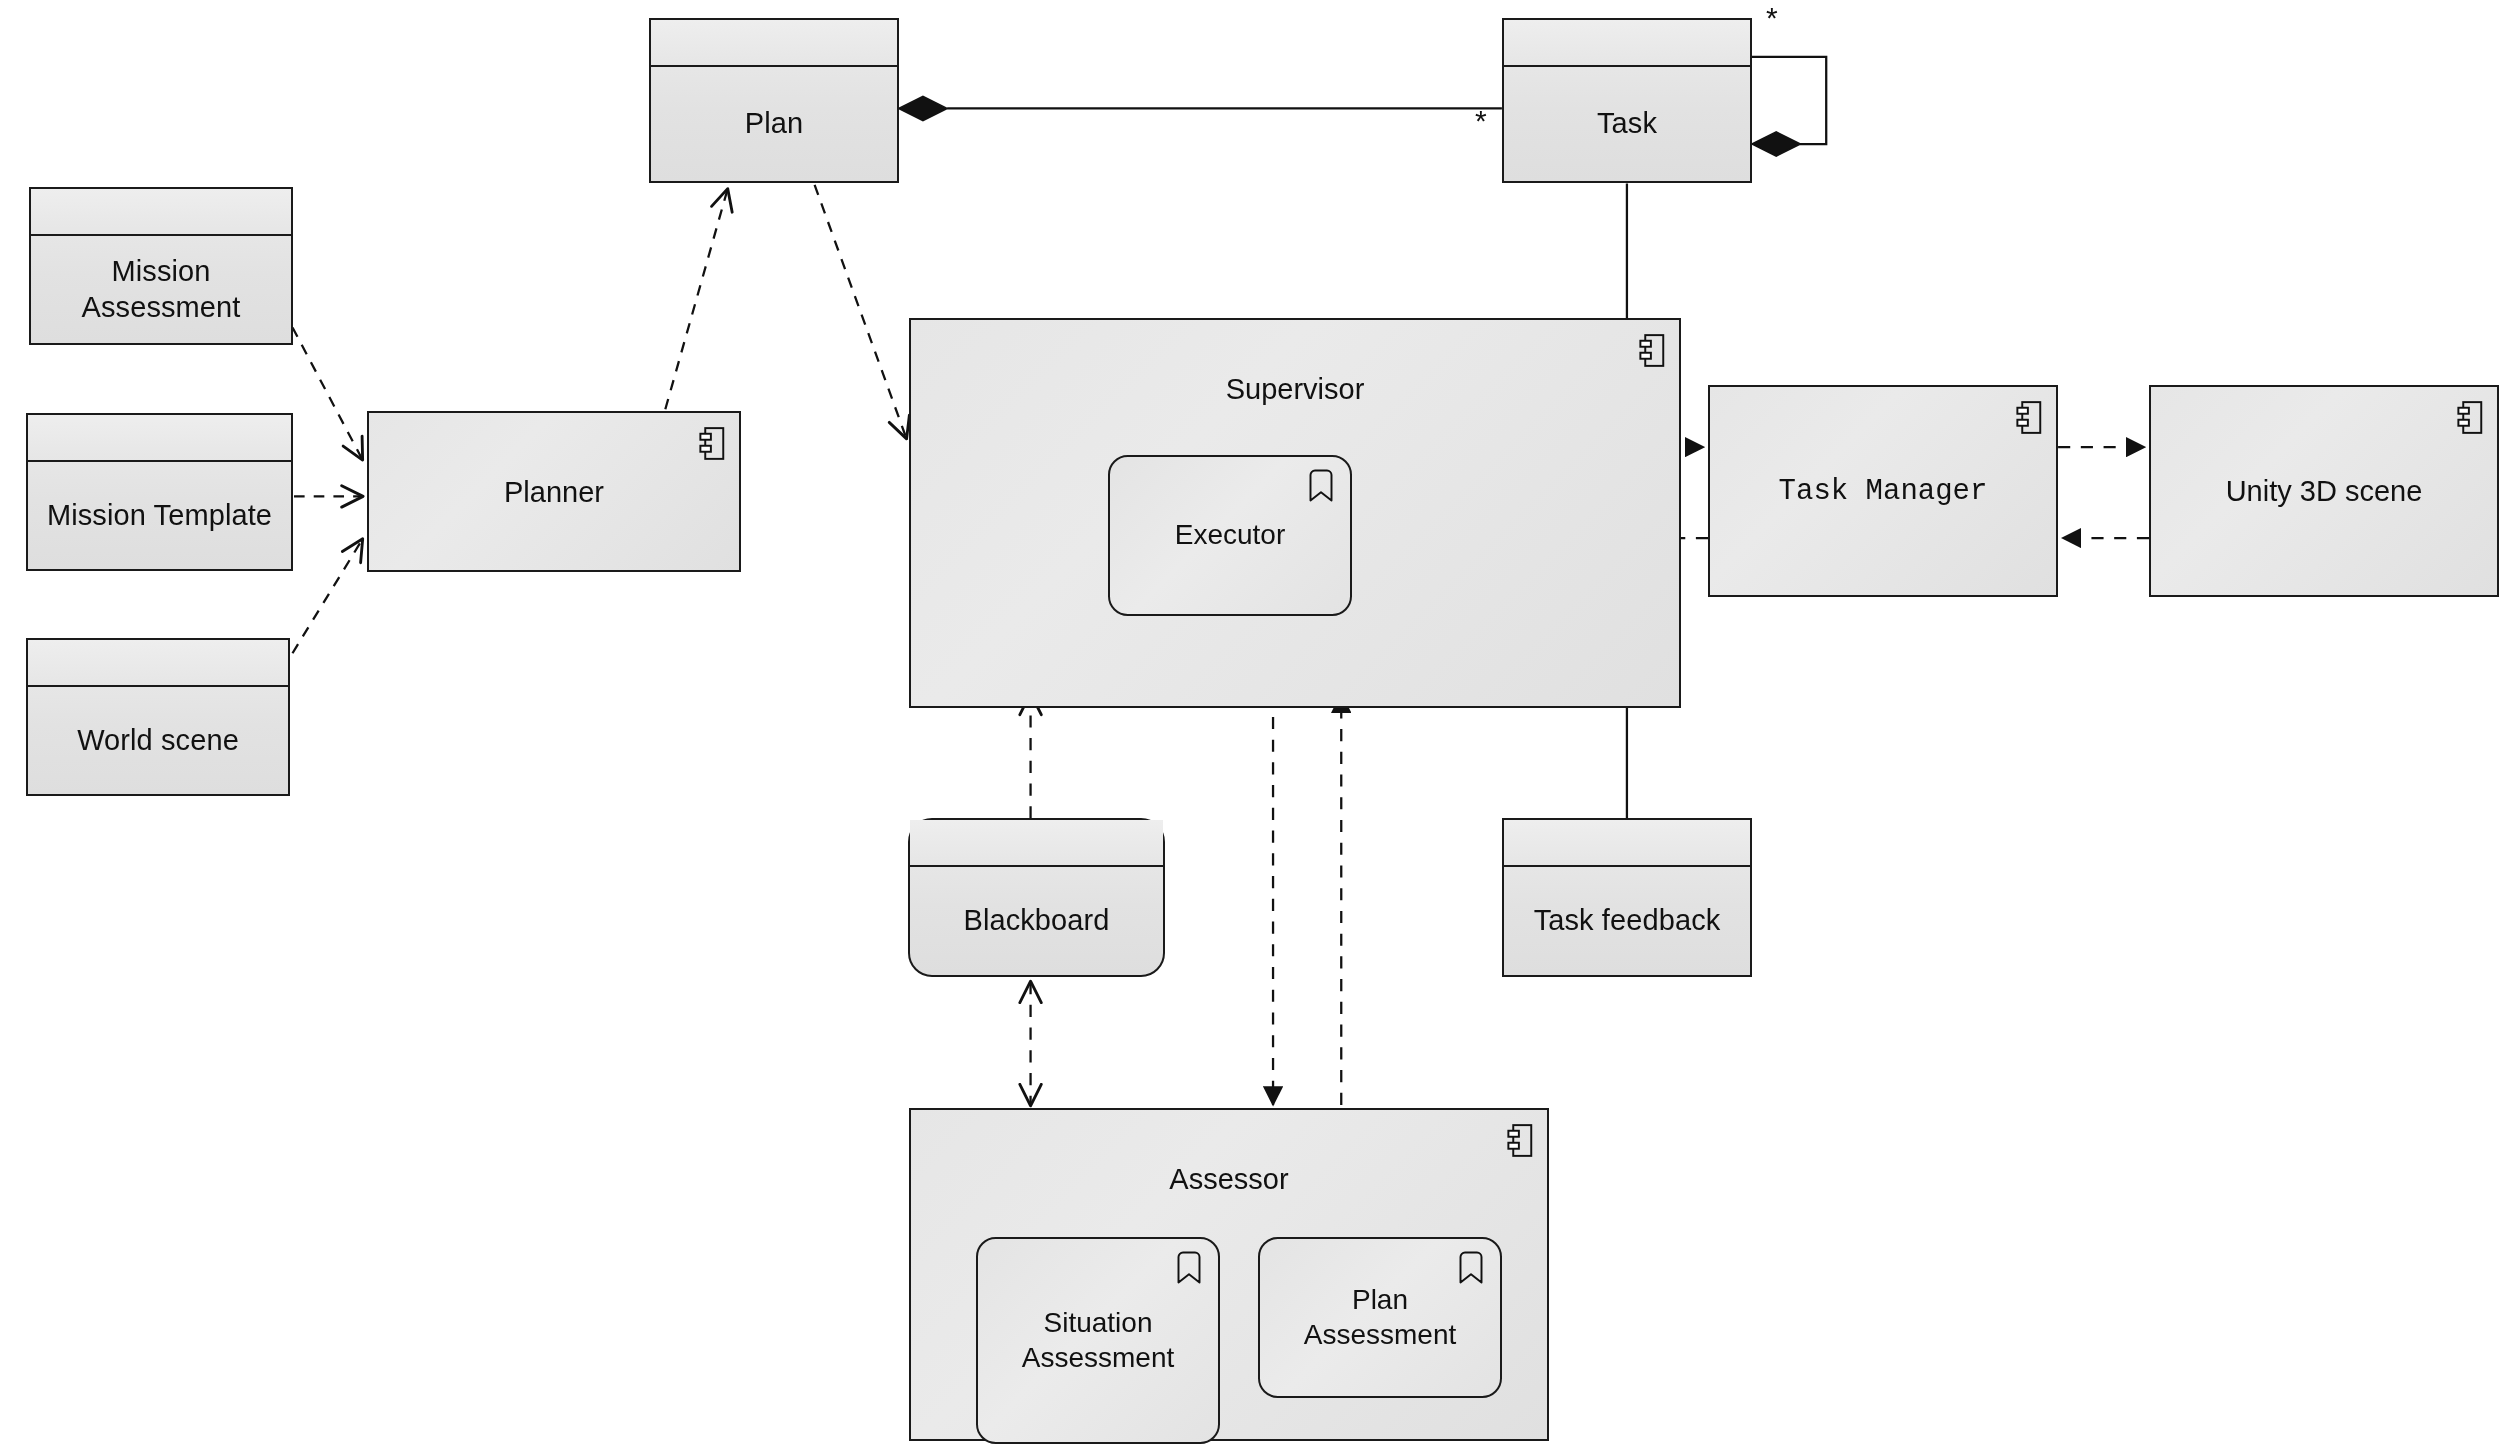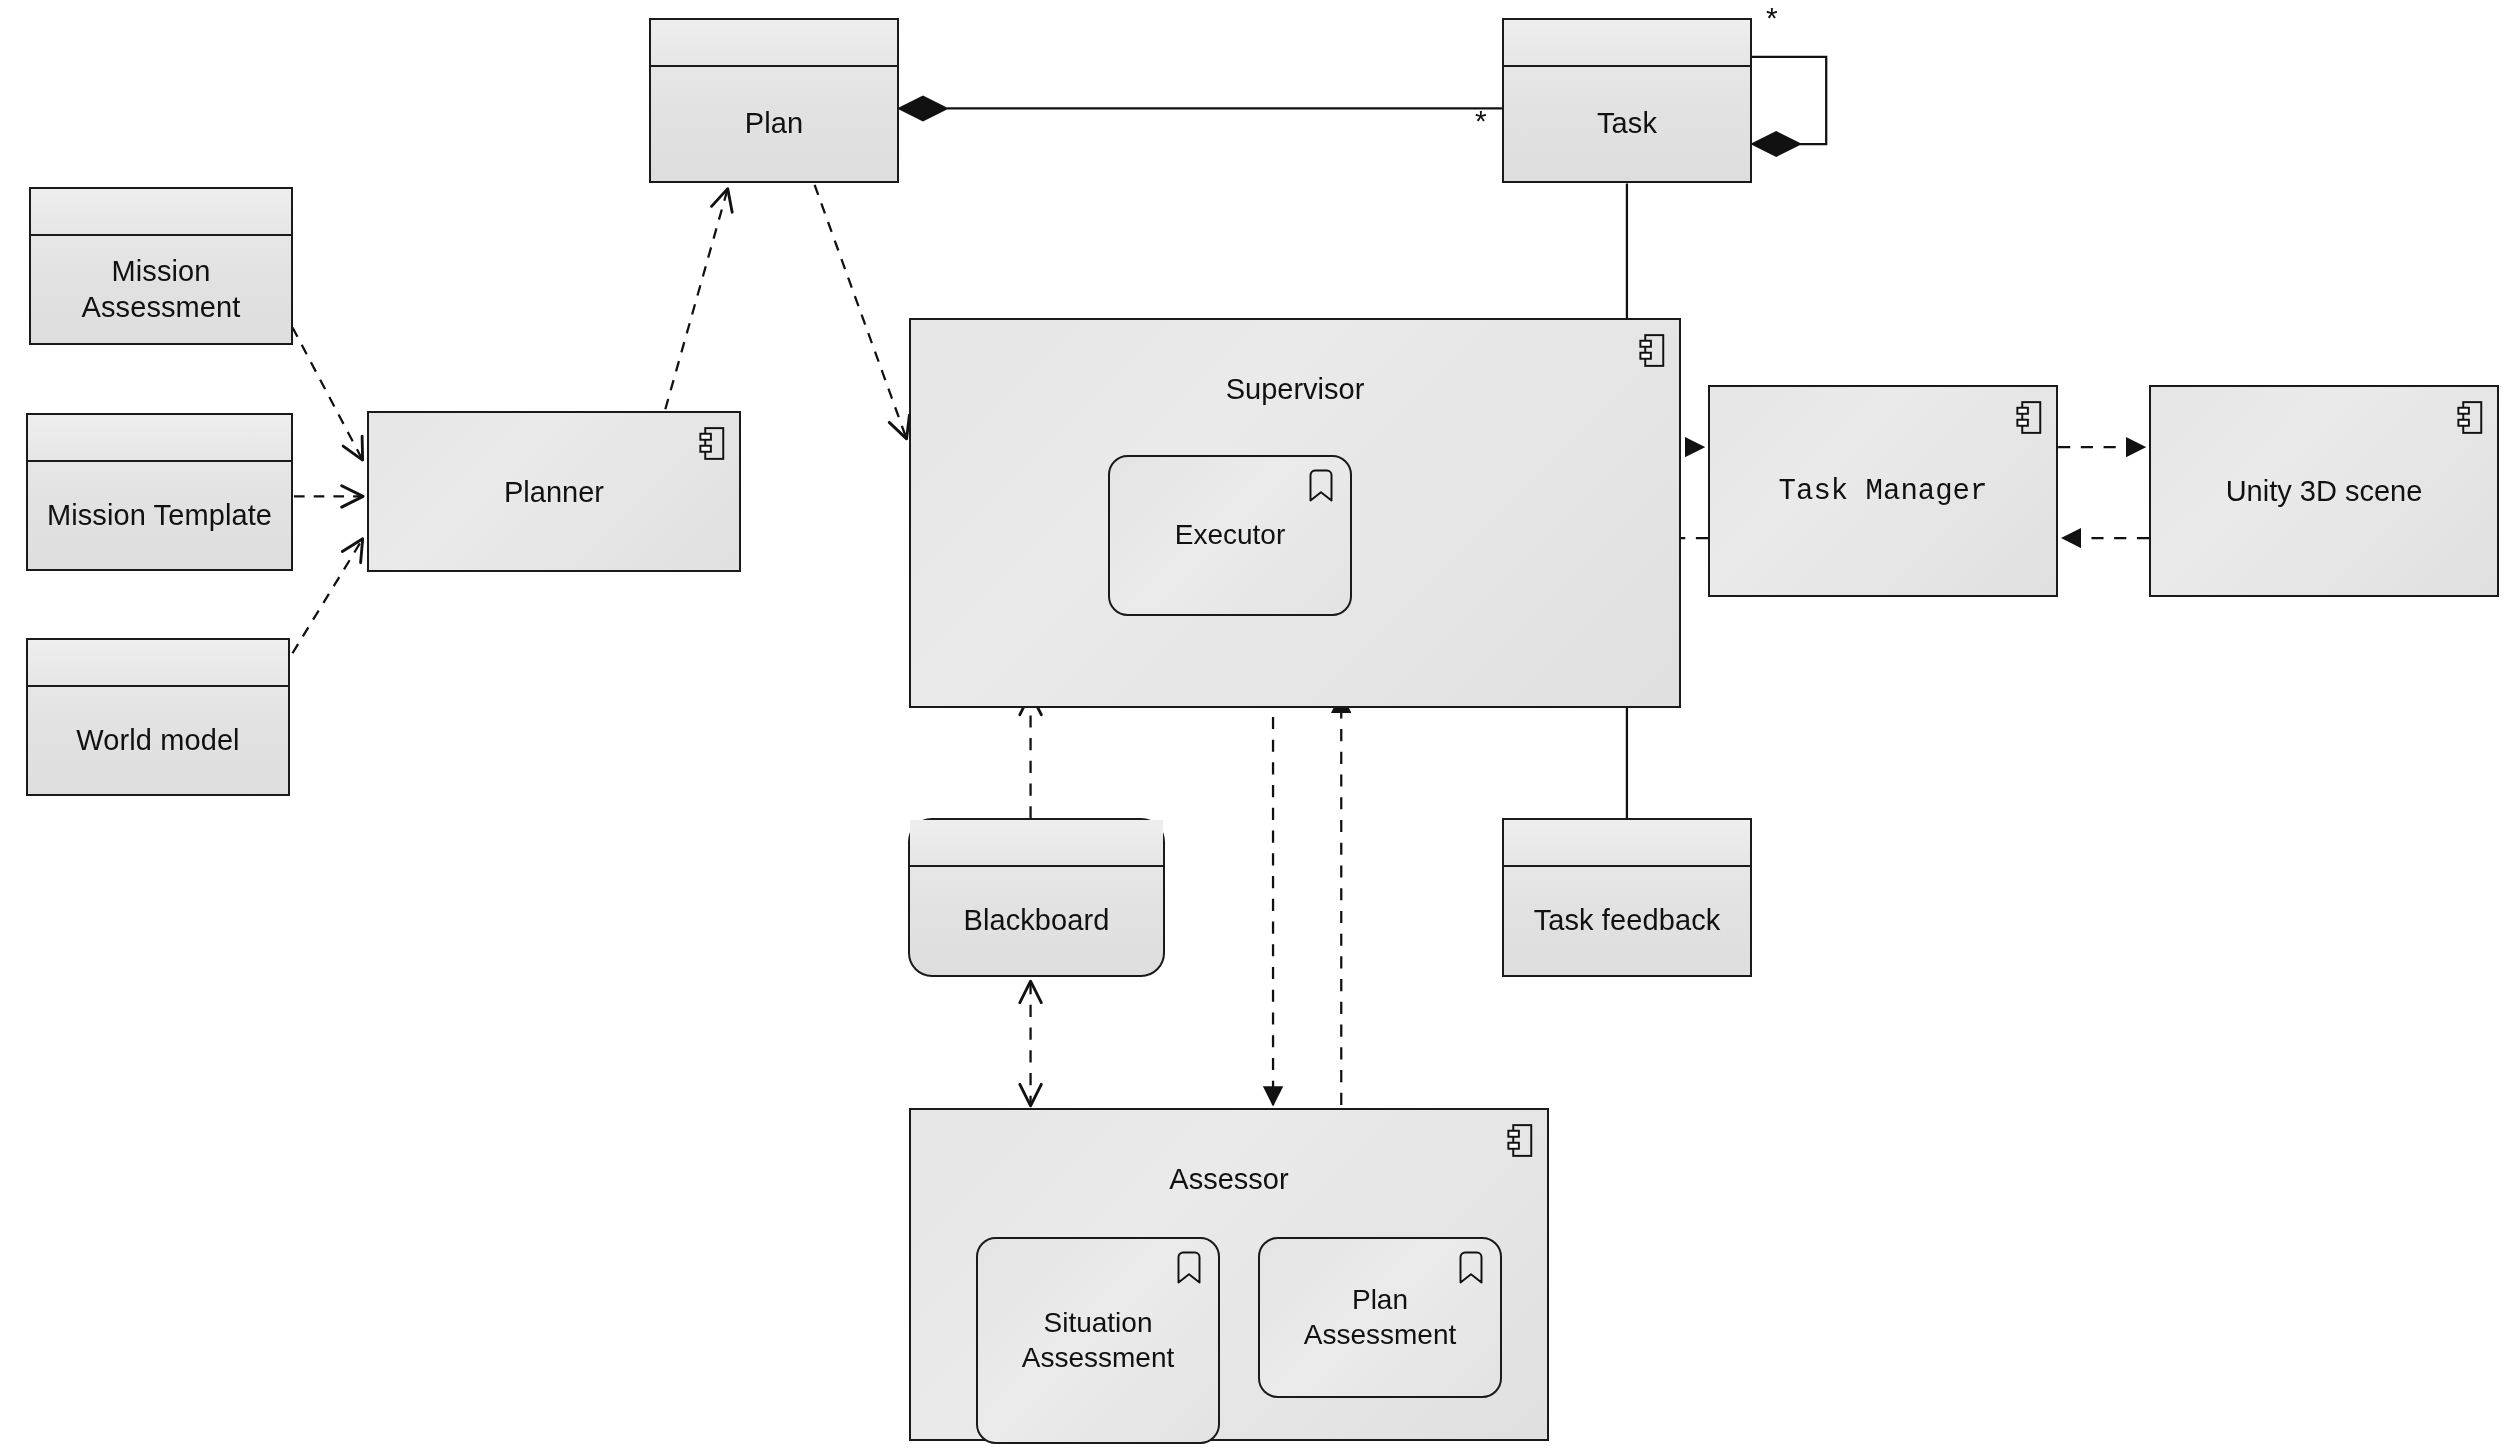--- a/index.html
+++ b/index.html
@@ -219,21 +219,21 @@
   <div class="node" style="left:26px; top:413px; width:267px; height:158px;">
     <div class="hdr-band" style="height:47px;"></div>
     <div class="body">
       <span class="label">Mission Template</span>
     </div>
   </div>
 
   <div class="node" style="left:26px; top:638px; width:264px; height:158px;">
     <div class="hdr-band" style="height:47px;"></div>
     <div class="body">
-      <span class="label">World model</span>
+      <span class="label">World scene</span>
     </div>
   </div>
 
   <div class="node" style="left:908px; top:818px; width:257px; height:159px;border-radius:24px;">
     <div class="hdr-band" style="height:47px;"></div>
     <div class="body">
       <span class="label">Blackboard</span>
     </div>
   </div>
 

